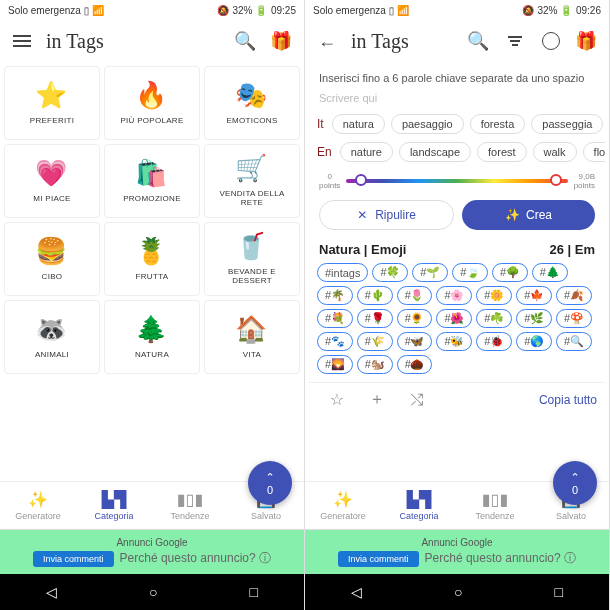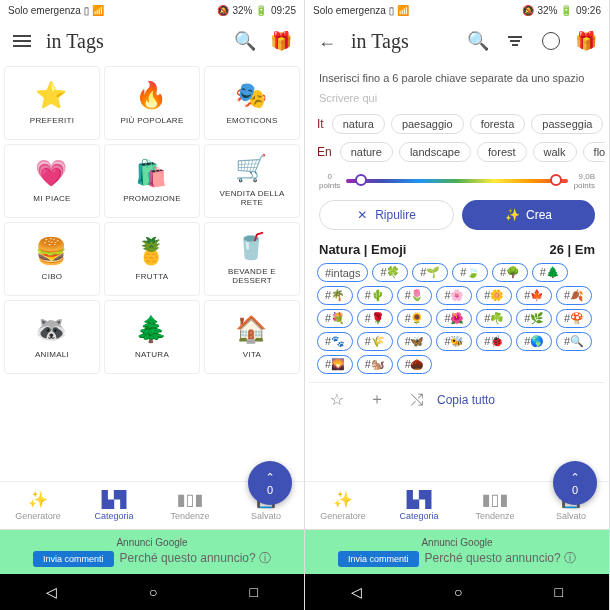--- a/index.html
+++ b/index.html
@@ -40,21 +40,21 @@
 .slider-track{height:4px;background:linear-gradient(90deg,#9c27b0,#3f51b5,#2196f3,#4caf50,#ffeb3b,#ff9800,#f44336);border-radius:2px;margin:6px 0;position:relative}
 .slider-thumb{position:absolute;width:12px;height:12px;border:2px solid #673ab7;background:#fff;border-radius:50%;top:-5px}
 .action-row{display:flex;gap:8px;padding:6px 10px}
 .btn-clear{flex:1;border:1px solid #ddd;border-radius:18px;padding:7px;display:flex;align-items:center;justify-content:center;gap:8px;font-size:12px;color:#3f51b5}
 .btn-create{flex:1;background:#3f51b5;border-radius:18px;padding:7px;display:flex;align-items:center;justify-content:center;gap:6px;font-size:12px;color:#fff}
 .result-hdr{padding:6px 10px 2px;display:flex;justify-content:space-between;font-size:13px;font-weight:600;color:#222}
 .tags{padding:4px 8px;display:flex;flex-wrap:wrap;gap:4px}
 .tag{border:1px solid #3b82f6;border-radius:12px;padding:2px 7px;font-size:11px;color:#555;display:flex;align-items:center;gap:1px}
 .result-actions{display:flex;border-top:1px solid #eee;padding:6px 8px;margin-top:4px;align-items:center}
 .ra-ic{flex:0 0 40px;text-align:center;font-size:16px;color:#888}
-.ra-copy{flex:1;text-align:left;font-size:12px;color:#3f51b5}
+.ra-copy{flex:1;text-align:right;font-size:12px;color:#3f51b5}
 .globe{border:1.5px solid #444;border-radius:50%;width:18px;height:18px;position:relative}
 .filter-lines{display:flex;flex-direction:column;gap:2px;align-items:center}
 .filter-lines span{height:2px;background:#444}
 </style>
 </head>
 <body>
 
 <div class="phone">
   <div class="statusbar">
     <div class="sb-left">

